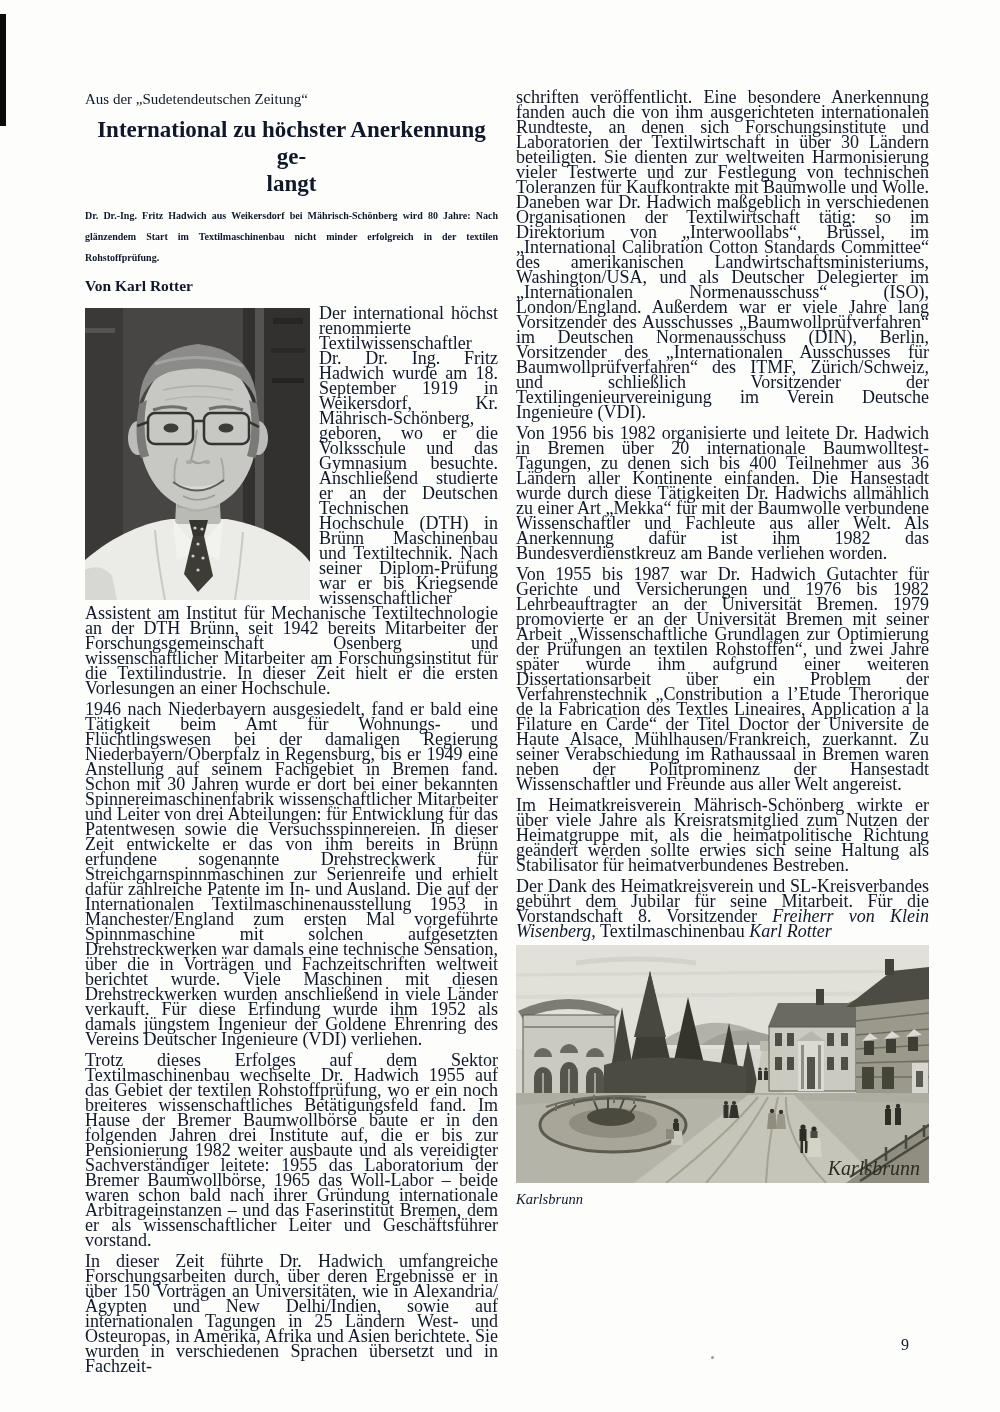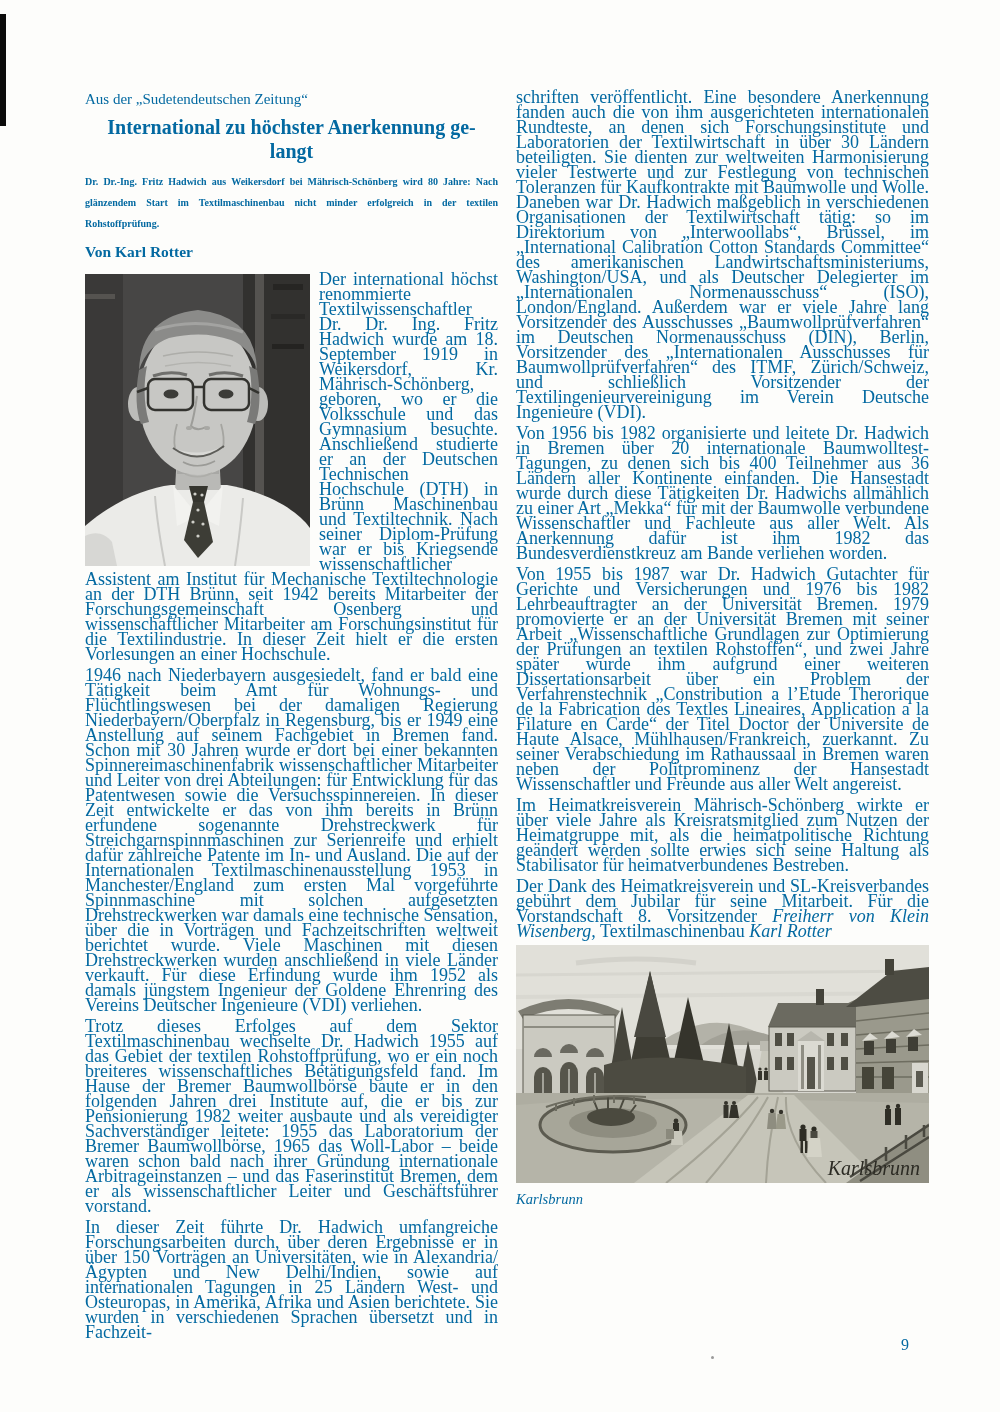--- a/index.html
+++ b/index.html
@@ -1,28 +1,28 @@
 <!DOCTYPE html>
 <html lang="de"><head>
 <meta charset="utf-8">
 <style>
   html,body { margin:0; padding:0; background:#ffffff; }
   .page {
     position:relative; width:1000px; height:1412px; overflow:hidden;
-    background:#fdfdfb; color:#0369a1;
+    background:#fdfdfb; color:#0f172a;
     font-family:"Liberation Serif", serif;
   }
   .scan-bar { position:absolute; left:0; top:14px; width:6px; height:112px; background:#0b0b0b; }
   .scan-dot { position:absolute; left:711px; top:1356px; width:3px; height:3px; background:#9a9a9a; border-radius:50%; }
 
   .col-left  { position:absolute; left:85px;  top:90px; width:413px; }
   .col-right { position:absolute; left:516px; top:90px; width:413px; }
 
   .kicker   { font-size:15px; line-height:19px; margin:0 0 7px 0; }
-  .headline { font-size:20px; font-weight:bold; text-align:center; line-height:1.18; margin:0 0 9px 0; }
+  .headline { font-size:23px; font-weight:bold; text-align:center; line-height:1.18; margin:0 0 9px 0; }
   .subhead  { font-size:10px; font-weight:bold; text-align:justify; line-height:20.8px; margin:0 0 6px 0; }
   .byline   { font-size:15.5px; font-weight:bold; margin:8px 0 11px 0; }
 
   .body-p {
     font-size:18px; line-height:15px; text-align:justify;
     margin:0 0 6px 0;
     hyphens:auto; -webkit-hyphens:auto; overflow-wrap:break-word;
   }
   .body-p:last-child { margin-bottom:8px; }
   .closing i { font-style:italic; }

